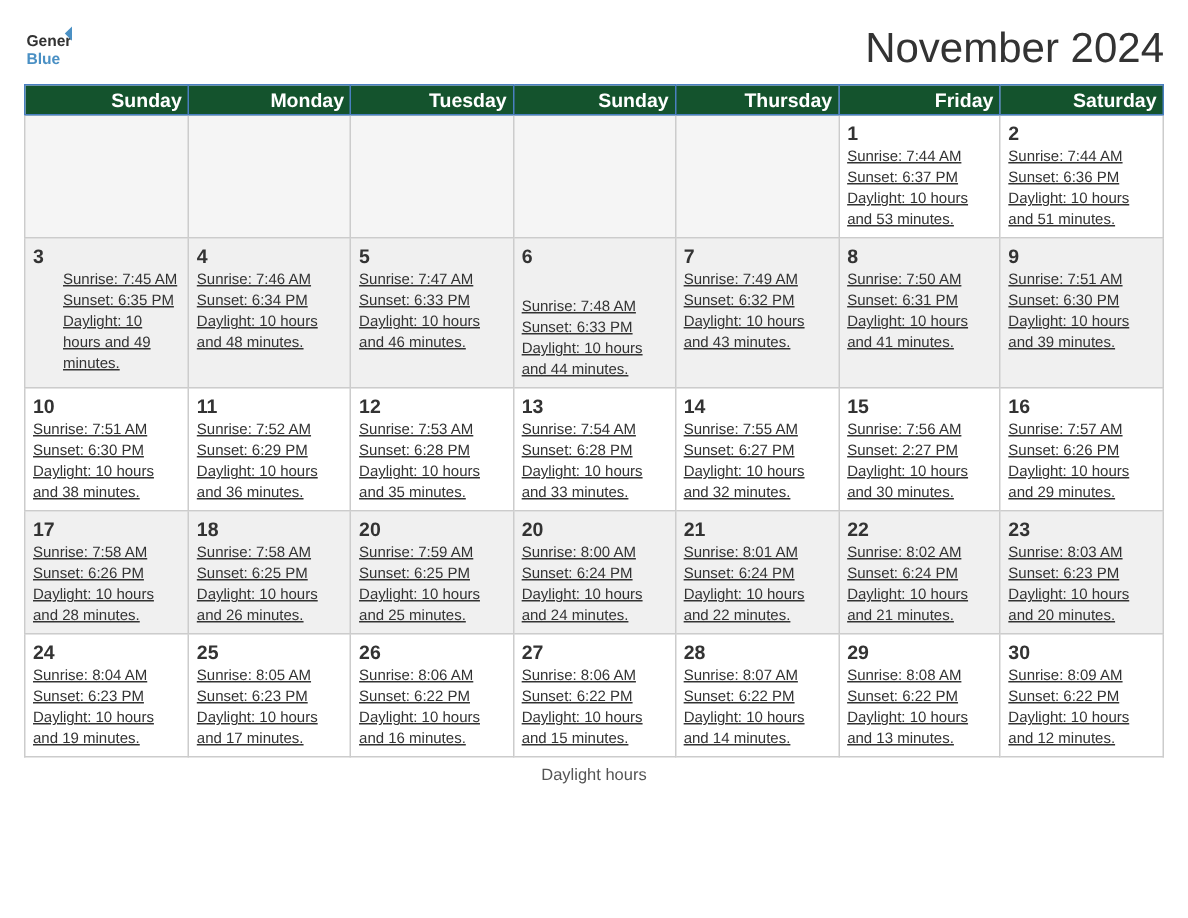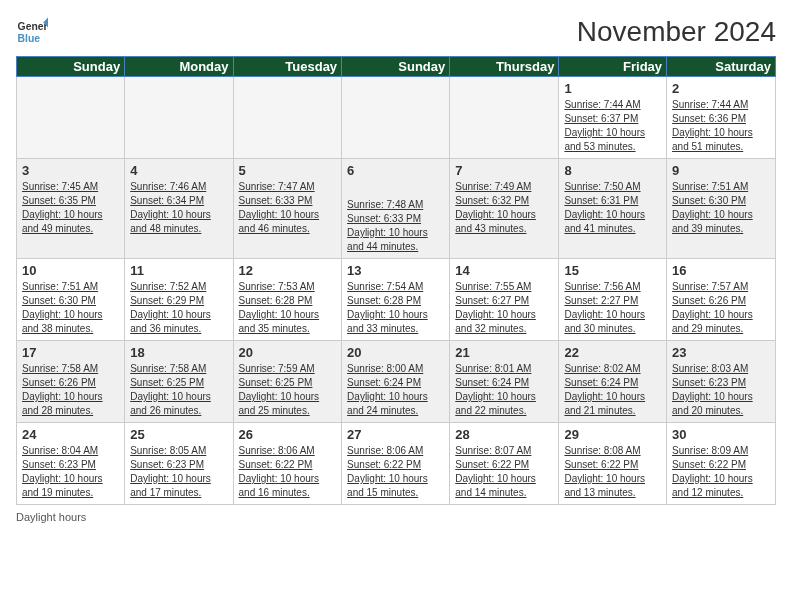--- a/index.html
+++ b/index.html
@@ -75,21 +75,21 @@
     .day-info {
       font-size: 10px;
       line-height: 1.4;
       color: #333;
       text-decoration: underline;
     }
     .footer-note {
       margin-top: 6px;
       font-size: 11px;
       color: #555;
-      text-align: left;
+      text-align: center;
     }
   </style>
 </head>
 <body>
 
 <div class="header">
   <div class="logo">
     <svg class="logo-icon" viewBox="0 0 40 40" xmlns="http://www.w3.org/2000/svg">
       <rect width="40" height="40" rx="4" fill="white"></rect>
       <text x="2" y="18" font-size="13" font-weight="bold" fill="#333" font-family="Arial">General</text>
@@ -130,21 +130,21 @@
         <td>
           <span class="day-num">2</span>
           <div class="day-info" style="white-space: pre-line;">Sunrise: 7:44 AM
 Sunset: 6:36 PM
 Daylight: 10 hours and 51 minutes.</div>
         </td>
       </tr>
       <tr>
         <td class="shaded">
           <span class="day-num">3</span>
-          <div class="day-info" style="white-space: pre-line;">Sunrise: 7:45 AM
+          <div class="day-info" style="white-space: pre-line; margin-left: 20px;">Sunrise: 7:45 AM
 Sunset: 6:35 PM
 Daylight: 10 hours and 49 minutes.</div>
         </td>
         <td class="shaded">
           <span class="day-num">4</span>
           <div class="day-info" style="white-space: pre-line;">Sunrise: 7:46 AM
 Sunset: 6:34 PM
 Daylight: 10 hours and 48 minutes.</div>
         </td>
         <td class="shaded">

